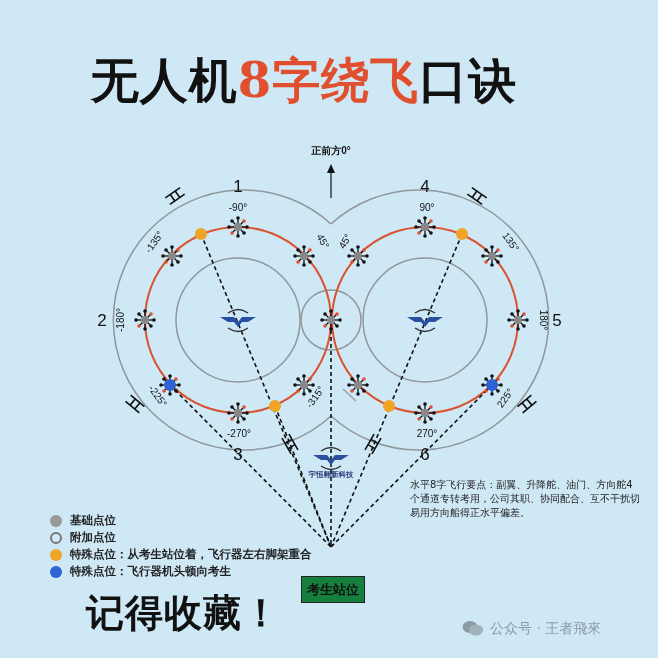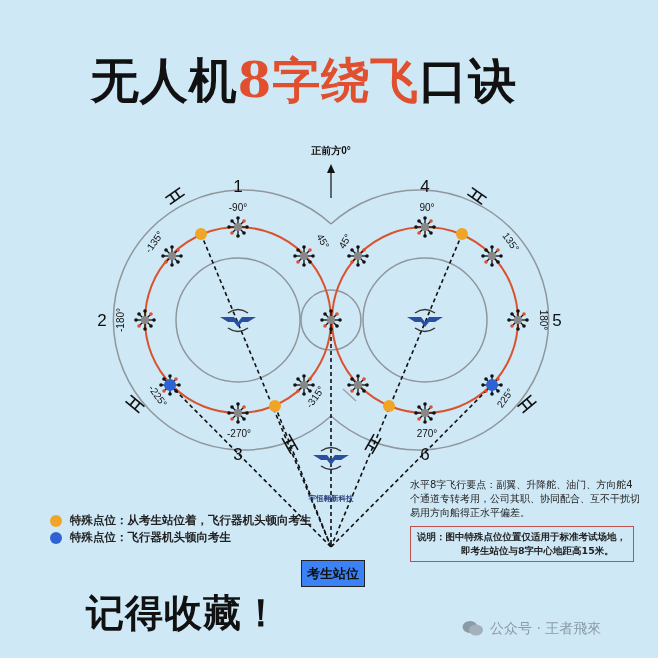--- a/index.html
+++ b/index.html
@@ -9,25 +9,25 @@
   svg.diagram { position:absolute; left:0; top:0; }
   .lbl { font-family:"Liberation Sans","DejaVu Sans",sans-serif; fill:#111; }
   .legend { position:absolute; left:50px; top:512px; font-size:11.5px; font-weight:bold; color:#222; }
   .legend .row { display:flex; align-items:center; height:17px; }
   .legend .dot { width:12px; height:12px; border-radius:50%; margin-right:8px; box-sizing:border-box; }
   .info { position:absolute; left:410px; top:478px; width:230px; color:#222; }
   .info .h { font-size:15px; font-weight:bold; margin-bottom:3px; }
   .info .p { font-size:10px; font-weight:normal; line-height:14px; }
   .info .note { margin-top:6px; border:1.5px solid #c0504d; padding:3px 6px; font-size:9.5px; font-weight:bold; line-height:14px; width:210px; }
   .note .indent { padding-left:44px; }
-  .station { position:absolute; left:301px; top:560px; width:62px; height:25px; border:1.5px solid #222; background:#3b82f6; font-size:13px; font-weight:bold; color:#111; display:flex; align-items:center; justify-content:center; }
+  .station { position:absolute; left:301px; top:576px; width:62px; height:25px; border:1.5px solid #222; background:#15803d; font-size:13px; font-weight:bold; color:#111; display:flex; align-items:center; justify-content:center; }
   .save { position:absolute; left:42px; top:588px; font-size:38px; font-weight:bold; color:#111; letter-spacing:1px;margin-left:44px; }
   .footer { position:absolute; left:462px; top:620px; font-size:14px; color:#8a9ba6; display:flex; align-items:flex-start; }
   .footer .wx { width:22px; height:16px; margin-right:6px; position:relative; }
-  .logo-text { position:absolute; left:303px; top:470px; width:56px; text-align:center; font-size:7.5px; color:#2b3f7a; font-weight:bold;margin-top:24px; }
+  .logo-text { position:absolute; left:303px; top:470px; width:56px; text-align:center; font-size:7.5px; color:#2b3f7a; font-weight:bold; }
 </style>
 </head>
 <body>
 
 <div class="title"><span>无人机</span><span class="accent">8字绕飞</span><span>口诀</span></div>
 
 <svg class="diagram" width="658" height="658" viewBox="0 0 658 658">
   <defs>
     <g id="drone">
       <line x1="-9" y1="0" x2="9" y2="0" stroke="#111" stroke-width="1.3"></line>
@@ -143,35 +143,39 @@
     <text class="lbl" x="427" y="437" text-anchor="middle">270°</text>
   </g>
 </svg>
 
 <div class="logo-text">宇恒翱新科技</div>
 
 <div class="station">考生站位</div>
 
 <div class="legend">
   <div class="row">
+      <span class="dot" style="background:#999"></span>
+      <span>基础点位</span>
+    </div>
+  <div class="row">
+      <span class="dot" style="border:2px solid #777;background:transparent"></span>
+      <span>附加点位</span>
+    </div>
+  <div class="row">
       <span class="dot" style="background:#f0a526"></span>
-      <span>特殊点位：从考生站位着，飞行器机头顿向考生</span>
+      <span>特殊点位：从考生站位着，飞行器左右脚架重合</span>
     </div>
   <div class="row">
       <span class="dot" style="background:#2f63d3"></span>
       <span>特殊点位：飞行器机头顿向考生</span>
     </div>
 </div>
 
 <div class="info">
   <div class="p">水平8字飞行要点：副翼、升降舵、油门、方向舵4个通道专转考用，公司其职、协同配合、互不干扰切易用方向船得正水平偏差。</div>
-  <div class="note">
-    <div>说明：图中特殊点位位置仅适用于标准考试场地，</div>
-    <div class="indent">即考生站位与8字中心地距高15米。</div>
-  </div>
 </div>
 
 <div class="save">记得收藏！</div>
 
 <div class="footer">
   <span class="wx">
     <svg width="22" height="16" viewBox="0 0 22 16">
         <ellipse cx="8" cy="7" rx="7.5" ry="6" fill="#8a9ba6"></ellipse>
         <ellipse cx="14" cy="10" rx="7" ry="5.5" fill="#a3b1ba"></ellipse>
       </svg>

